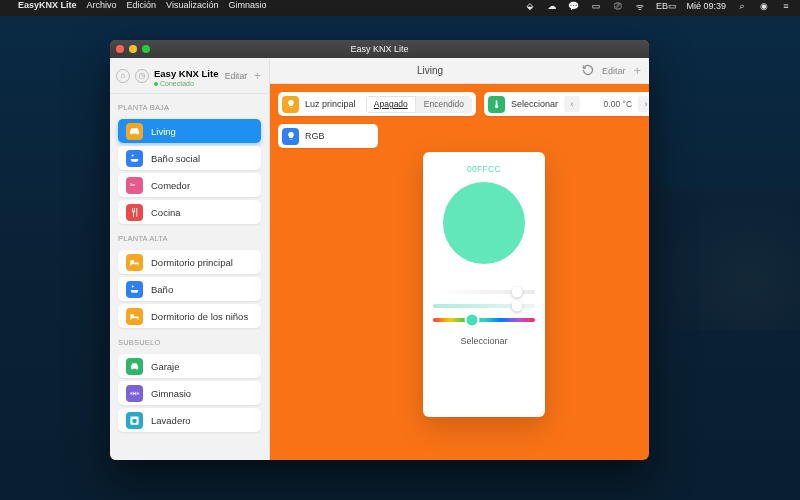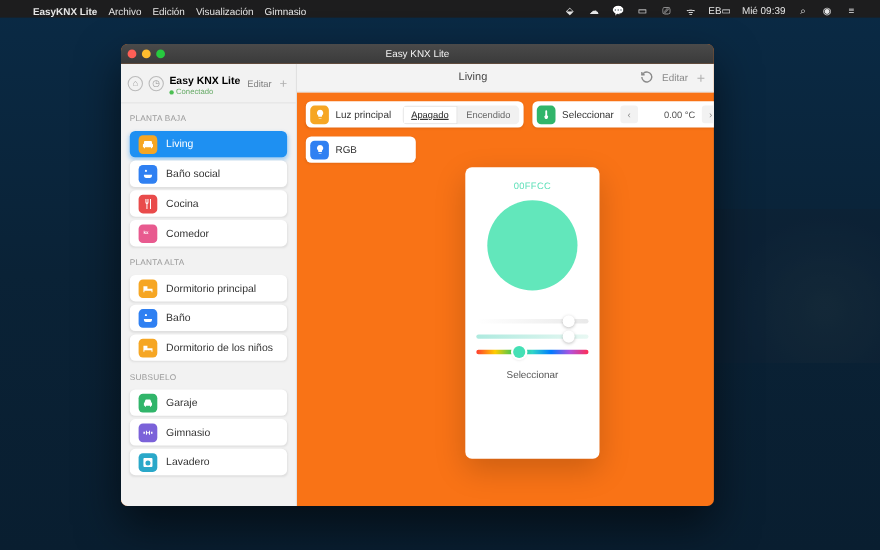--- a/index.html
+++ b/index.html
@@ -5,21 +5,21 @@
   * { box-sizing: border-box; margin: 0; padding: 0; font-family: -apple-system, "Helvetica Neue", Arial, sans-serif; }
   html, body { width: 800px; height: 500px; overflow: hidden; }
   body { background: linear-gradient(180deg,#0a2a45 0%,#0a2236 50%,#091e30 100%); position: relative; }
 
   
   .land { position:absolute; right:0; bottom:170px; width:160px; height:140px;
           background: radial-gradient(120px 120px at 110px 90px,#1a2d3a 0%,#0e2134 70%); filter: blur(.3px); opacity:.6;}
 
   
   .menubar { position:absolute; top:0; left:0; right:0; height:16px; background:rgba(30,30,30,.98);
-             display:flex; align-items:flex-end; color:#e6e6e6; font-size:9px; padding:0 20px; justify-content:space-between;}
+             display:flex; align-items:flex-start; color:#e6e6e6; font-size:9px; padding:0 8px; justify-content:space-between;}
   .menubar .left, .menubar .right { display:flex; gap:10px; align-items:center;}
   .menubar .apple { font-size:10px; }
   .menubar .right span { font-size:9px; }
   .mb-icon { display:inline-flex; width:12px; height:12px; align-items:center; justify-content:center;}
 
   
   .window { position:absolute; left:110px; top:40px; width:539px; height:420px;
             background:#f97316; border-radius:6px; box-shadow:0 18px 40px rgba(0,0,0,.55); overflow:hidden;
             display:flex; flex-direction:column; }
   .titlebar { height:18px; background:linear-gradient(#4a4a4a,#3a3a3a); display:flex; align-items:center;
@@ -162,34 +162,34 @@
           </div>
           <div class="room">
             <span class="chip c-bl">
               <svg viewBox="0 0 24 24">
                 <path d="M4 13h16v2a4 4 0 0 1-4 4H8a4 4 0 0 1-4-4v-2zm2-8a2 2 0 0 1 4 0v2H6V5z"></path>
               </svg>
             </span>
             <span>Baño social</span>
           </div>
           <div class="room">
+            <span class="chip c-pk">
+              <svg viewBox="0 0 24 24">
+                <text x="3" y="13" font-size="9" fill="#fff" font-weight="700">kx</text>
+              </svg>
+            </span>
+            <span>Comedor</span>
+          </div>
+          <div class="room">
             <span class="chip c-rd">
               <svg viewBox="0 0 24 24">
                 <path d="M7 2v7a3 3 0 0 0 2 2.8V22h2V11.8A3 3 0 0 0 13 9V2h-2v7H9V2H7zm9 0v20h2V2h-2z"></path>
               </svg>
             </span>
             <span>Cocina</span>
-          </div>
-          <div class="room">
-            <span class="chip c-pk">
-              <svg viewBox="0 0 24 24">
-                <text x="3" y="13" font-size="9" fill="#fff" font-weight="700">kx</text>
-              </svg>
-            </span>
-            <span>Comedor</span>
           </div>
           <div class="group-label">PLANTA ALTA</div>
           <div class="room">
             <span class="chip c-or">
               <svg viewBox="0 0 24 24">
                 <path d="M3 7h8v5h10v7h-2v-3H5v3H3V7z"></path>
               </svg>
             </span>
             <span>Dormitorio principal</span>
           </div>

